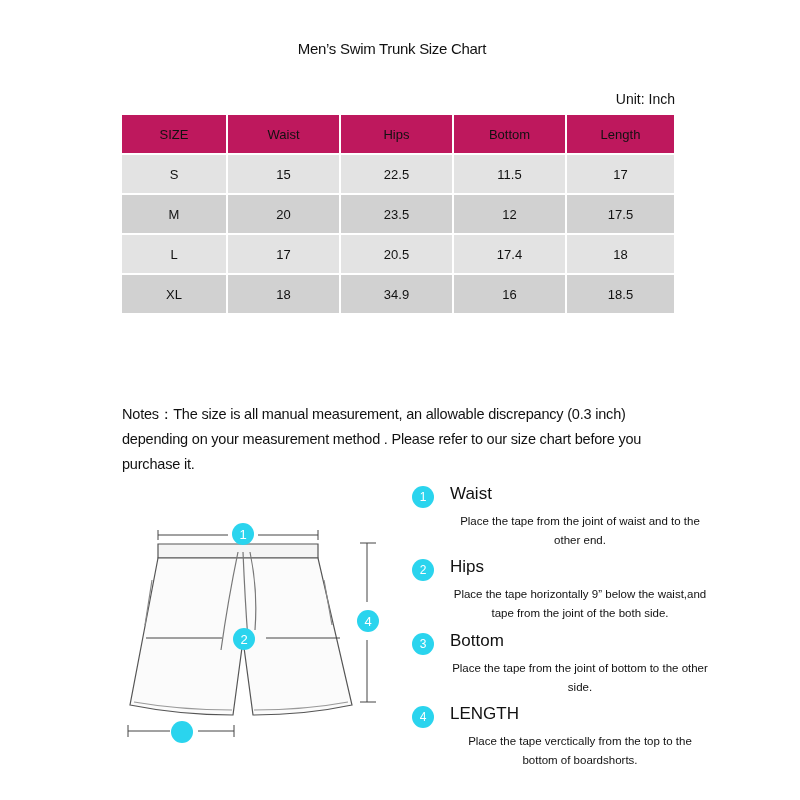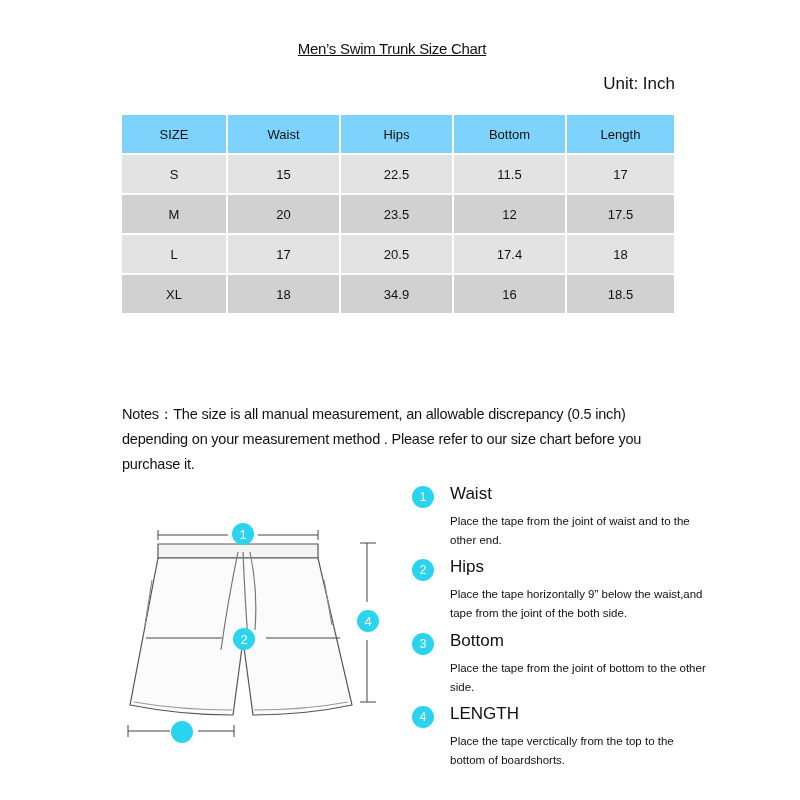--- a/index.html
+++ b/index.html
@@ -1,35 +1,35 @@
 <!DOCTYPE html>
 <html><head>
 <meta charset="utf-8">
 <style>
   html, body { margin:0; padding:0; background:#ffffff; }
   body { width:800px; height:800px; position:relative; overflow:hidden;
          font-family:"Liberation Sans", sans-serif; color:#111; }
   .title { position:absolute; left:0; width:784px; top:40px; text-align:center;
-           font-size:15px; letter-spacing:-0.3px;text-decoration:underline; }
-  .unit { position:absolute; right:125px; top:74px; font-size:17px; }
+           font-size:15px; letter-spacing:-0.3px; }
+  .unit { position:absolute; right:125px; top:91px; font-size:14px; }
   table.size { position:absolute; left:120px; top:113px; width:556px;
                border-collapse:separate; border-spacing:2px; table-layout:fixed; }
   table.size td, table.size th { height:38px; text-align:center; font-size:13px;
                font-weight:normal; padding:0; }
-  table.size th { background:#7dd3fc; }
+  table.size th { background:#be185d; }
   table.size tr.odd td { background:#e3e3e3; }
   table.size tr.even td { background:#d1d1d1; }
   col.c0{width:104px;} col.c1{width:111px;} col.c2{width:111px;} col.c3{width:111px;} col.c4{width:107px;}
   .notes { position:absolute; left:122px; top:402px; width:560px; font-size:14.5px;
            line-height:25px; letter-spacing:-0.2px; }
   .guide { position:absolute; left:412px; width:300px; }
   .guide .num { position:absolute; left:0; top:0; width:22px; height:22px; border-radius:50%;
                 background:#2ad4ee; color:#fff; font-size:12px; text-align:center; line-height:22px; }
   .guide .head { position:absolute; left:38px; top:-2px; font-size:17px; }
-  .guide .desc { position:absolute; left:38px; top:26px; width:260px; font-size:11.5px; line-height:19px; }
+  .guide .desc { position:absolute; left:38px; top:26px; width:260px; font-size:11.5px; line-height:19px;text-align:center; }
   .g1 { top:486px; } .g2 { top:559px; } .g3 { top:633px; } .g4 { top:706px; }
   svg.shorts { position:absolute; left:110px; top:510px; }
 </style>
 </head>
 <body>
 
 <div class="title">Men’s Swim Trunk Size Chart</div>
 <div class="unit">Unit: Inch</div>
 
 <table class="size">
@@ -72,21 +72,21 @@
   <tr class="even">
     <td>XL</td>
     <td>18</td>
     <td>34.9</td>
     <td>16</td>
     <td>18.5</td>
   </tr>
 </tbody>
   </table>
 
-<div class="notes">Notes：The size is all manual measurement, an allowable discrepancy (0.5 inch) depending on your measurement method . Please refer to our size chart before you purchase it.</div>
+<div class="notes">Notes：The size is all manual measurement, an allowable discrepancy (0.3 inch) depending on your measurement method . Please refer to our size chart before you purchase it.</div>
 
 <svg class="shorts" width="300" height="250" viewBox="0 0 300 250">
   <g stroke="#555" stroke-width="1.2" fill="none">
 
     <path d="M48 34 L208 34 L208 48 L48 48 Z" fill="#f4f4f4"></path>
 
     <path d="M48 48 L20 195 Q70 205 123 205 L133 130 L143 205 Q195 205 242 195 L208 48 Z" fill="#fbfbfb"></path>
     <path d="M24 192 Q70 200 122 200" stroke="#999"></path>
     <path d="M144 200 Q195 200 238 192" stroke="#999"></path>
 

